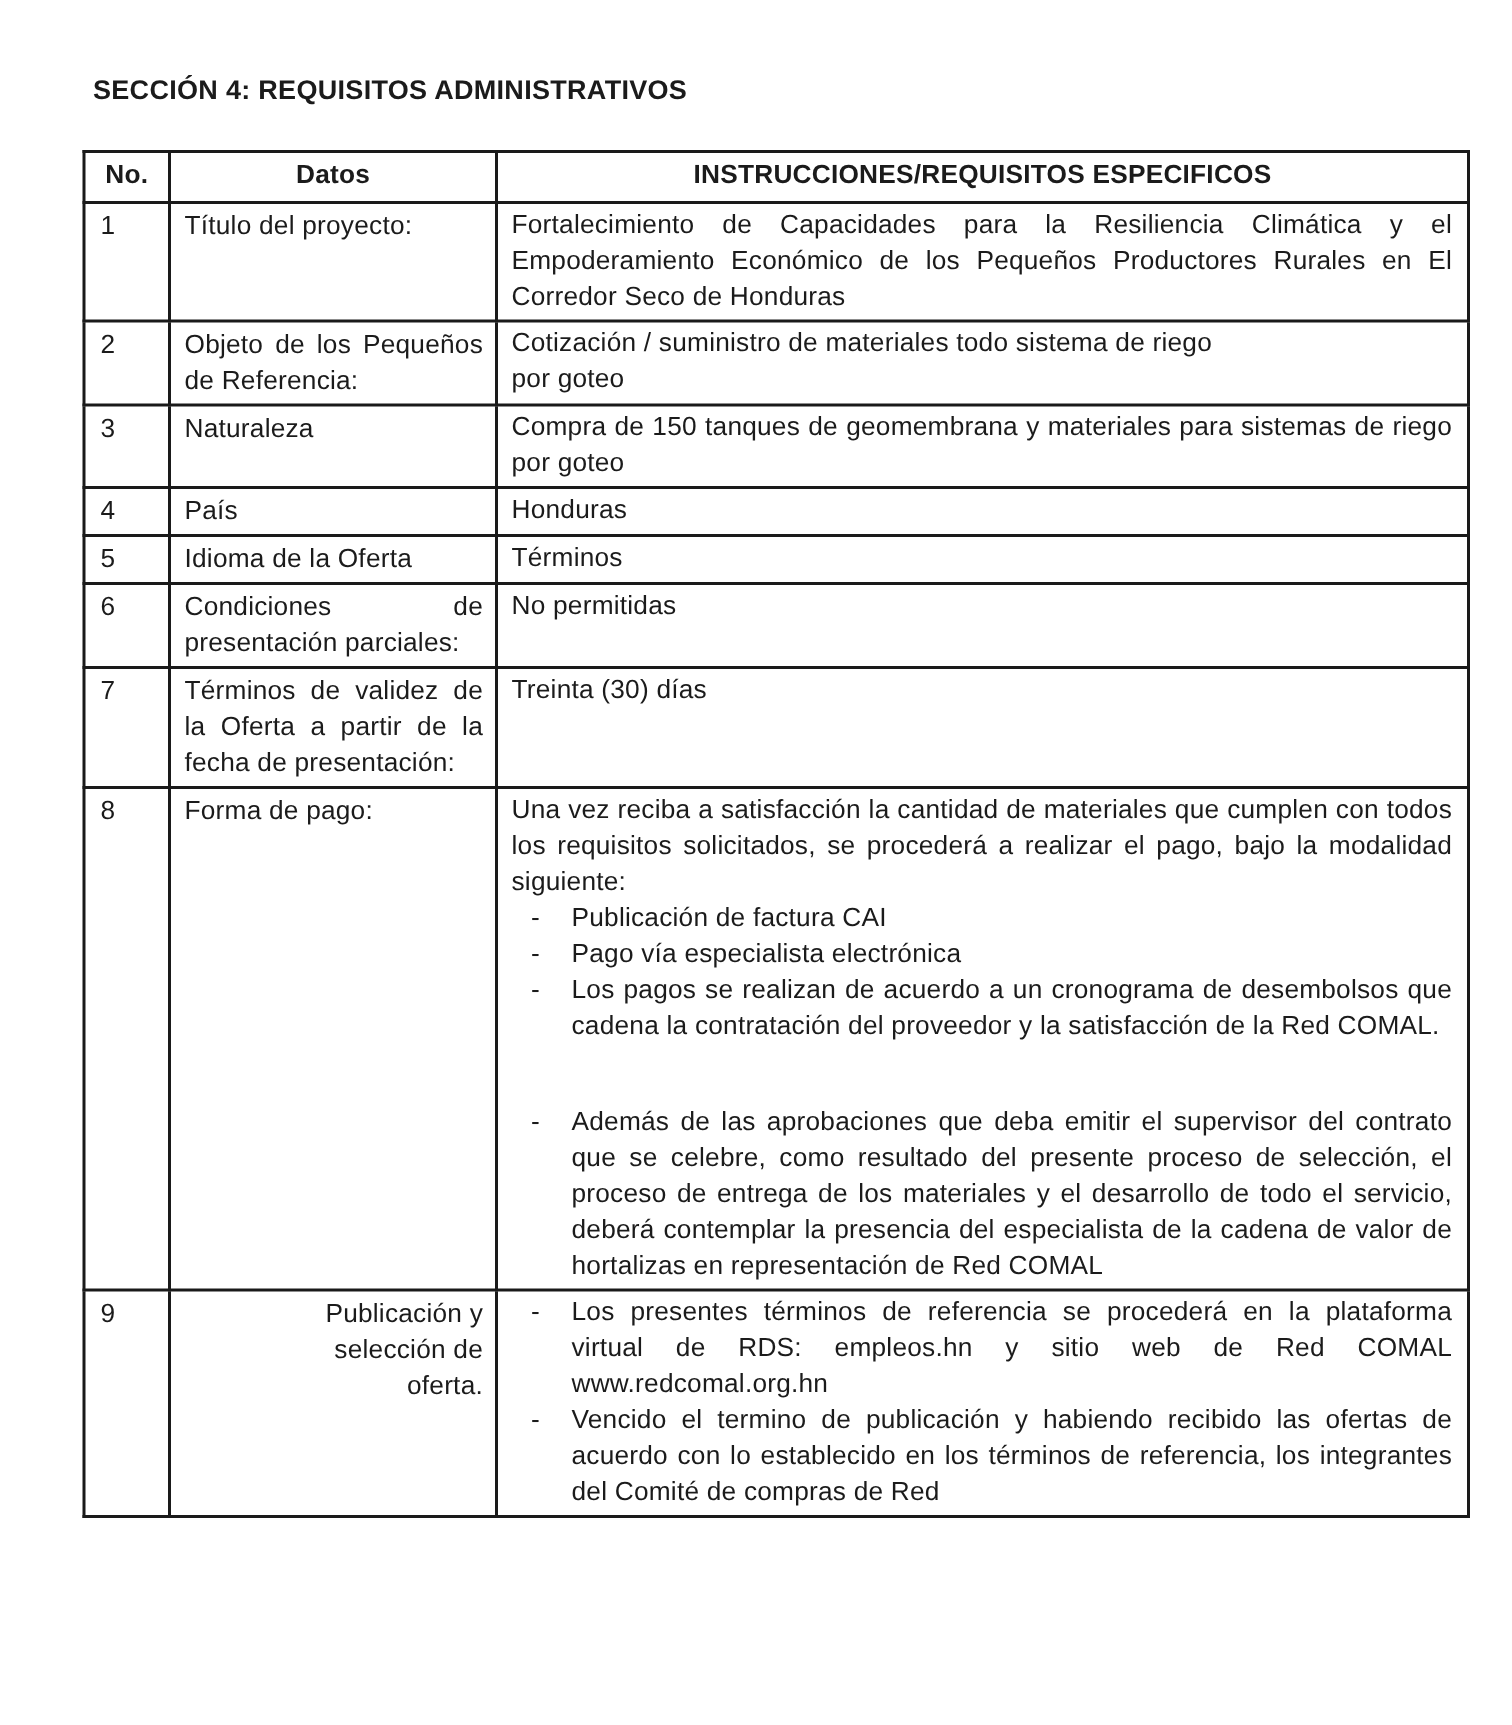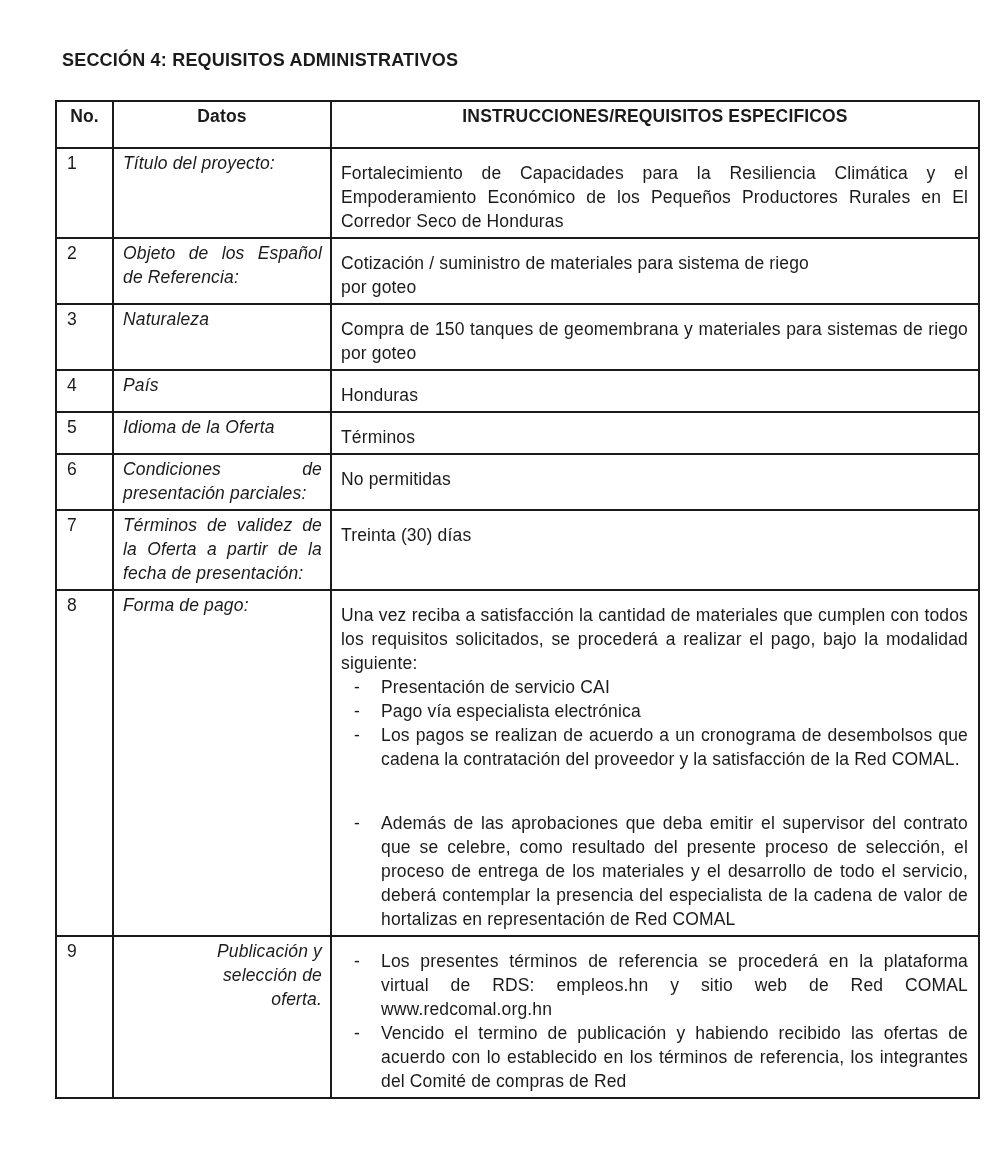--- a/index.html
+++ b/index.html
@@ -32,31 +32,30 @@
   .req-table col.c-no { width: 57px; }
   .req-table col.c-datos { width: 218px; }
   .req-table col.c-instr { width: 648px; }
   .req-table th, .req-table td {
     border: 2px solid #1a1a1a;
     vertical-align: top;
   }
   .req-table th {
     font-weight: bold;
     text-align: center;
-    padding: 2px 4px 19px 4px;
+    padding: 2px 4px 6px 4px;
   }
   td.cell-no { padding: 2px 4px 3px 10px; }
   td.cell-datos {
     padding: 2px 8px 4px 9px;
     text-align: justify;
     white-space: pre-line;
-    font-style: italic;
   }
   td.cell-content {
-    padding: 12px 10px 4px 9px;
+    padding: 1px 10px 4px 9px;
     text-align: justify;
   }
   
   tbody tr:nth-child(2) td.cell-content { text-align: left; }
   tbody tr:nth-child(9) td.cell-datos { text-align: right; }
   .para { white-space: pre-line; }
   .bullet { position: relative; padding-left: 40px; }
   .bullet .marker { position: absolute; left: 13px; top: 0; }
   .spacer { height: 40px; }
 </style>
@@ -84,23 +83,23 @@
   <tr>
     <td class="cell-no">1</td>
     <td class="cell-datos">Título del proyecto:</td>
     <td class="cell-content">
             <div class="para">Fortalecimiento de Capacidades para la Resiliencia Climática y el Empoderamiento Económico de los Pequeños Productores Rurales en El Corredor Seco de Honduras</div>
           </td>
   </tr>
 
   <tr>
     <td class="cell-no">2</td>
-    <td class="cell-datos">Objeto de los Español de Referencia:</td>
+    <td class="cell-datos">Objeto de los Pequeños de Referencia:</td>
     <td class="cell-content">
-            <div class="para">Cotización / suministro de materiales para sistema de riego
+            <div class="para">Cotización / suministro de materiales todo sistema de riego
 por goteo</div>
           </td>
   </tr>
 
   <tr>
     <td class="cell-no">3</td>
     <td class="cell-datos">Naturaleza</td>
     <td class="cell-content">
             <div class="para">Compra de 150 tanques de geomembrana y materiales para sistemas de riego por goteo</div>
           </td>
@@ -138,21 +137,21 @@
           </td>
   </tr>
 
   <tr>
     <td class="cell-no">8</td>
     <td class="cell-datos">Forma de pago:</td>
     <td class="cell-content">
             <div class="para">Una vez reciba a satisfacción la cantidad de materiales que cumplen con todos los requisitos solicitados, se procederá a realizar el pago, bajo la modalidad siguiente:</div>
             <div class="bullet">
               <span class="marker">-</span>
-              <div class="btext">Presentación de servicio CAI</div>
+              <div class="btext">Publicación de factura CAI</div>
             </div>
             <div class="bullet">
               <span class="marker">-</span>
               <div class="btext">Pago vía especialista electrónica</div>
             </div>
             <div class="bullet">
               <span class="marker">-</span>
               <div class="btext">Los pagos se realizan de acuerdo a un cronograma de desembolsos que cadena la contratación del proveedor y la satisfacción de la Red COMAL.</div>
             </div>
             <div class="spacer"></div>

